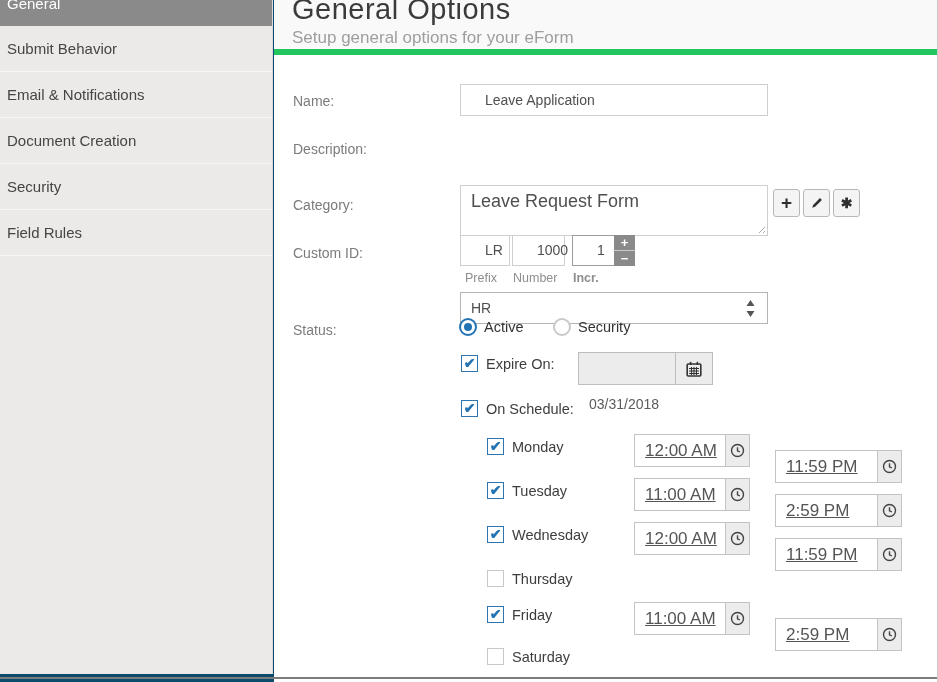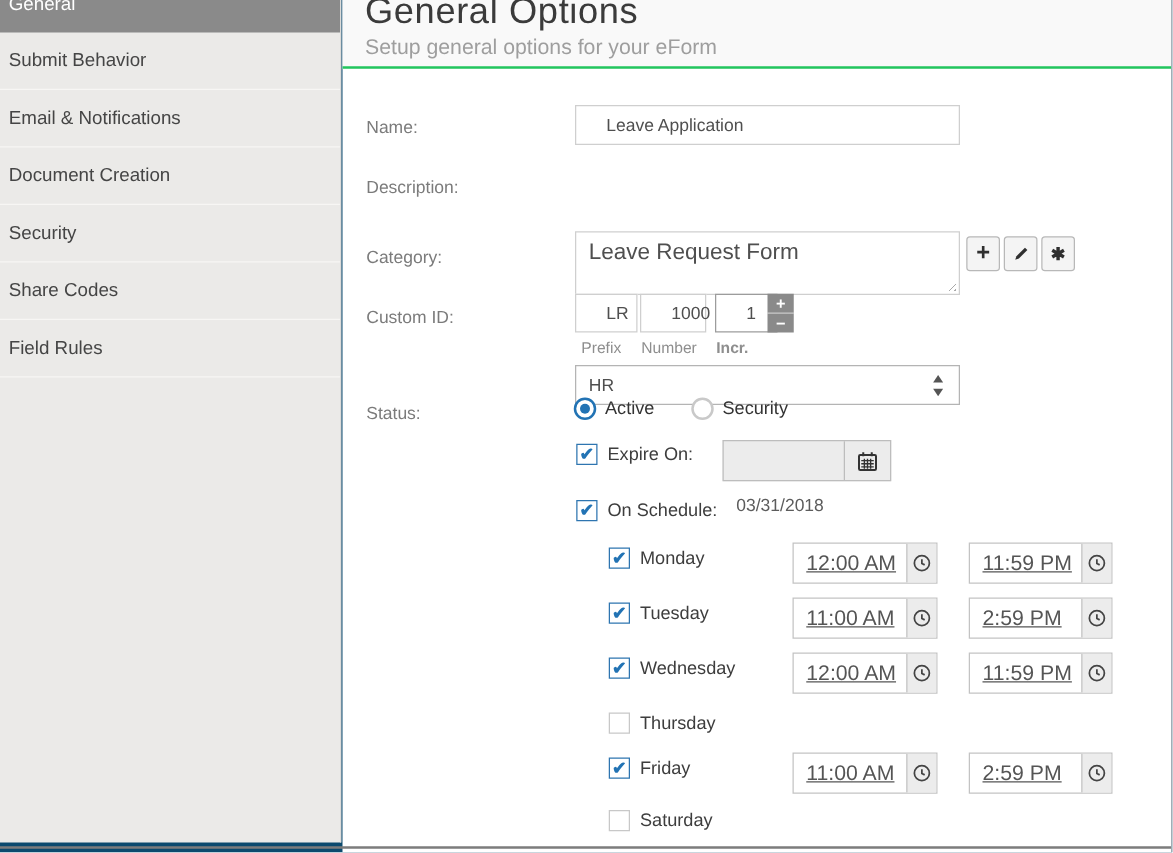--- a/index.html
+++ b/index.html
@@ -19,21 +19,21 @@
     font-size:15px; color:#454545; border-bottom:1px solid #f7f6f4;
     cursor:pointer; white-space:nowrap; overflow:hidden;
   }
   .side-item.selected {
     height:26px; background:#8a8a8a; color:#fff; border-bottom:none;
   }
   .side-item.selected .side-label { display:block; margin-top:-7px; line-height:22px; }
   
   .main { position:absolute; left:274px; top:0; right:0; height:100%; background:#fff; }
   .header {
-    height:55px; background:#f9f9f9; border-bottom:2px solid #22c55e;
+    height:55px; background:#f9f9f9; border-bottom:6px solid #22c55e;
     padding-left:18px; overflow:hidden;
   }
   .title { font-size:29px; font-weight:400; color:#3b3b3b; margin-top:-7px; line-height:32px; letter-spacing:0.5px; }
   .subtitle { font-size:17px; color:#9e9e9e; margin-top:3px; }
   .f-label { position:absolute; left:19px; font-size:14px; color:#7b7b7b; }
   .abs { position:absolute; }
   .text-input {
     border:1px solid #cfcfcf; background:#fff; color:#4f4f4f;
     font-size:14px; font-family:"Liberation Sans", sans-serif;
     padding:0 24px; line-height:30px; height:32px;
@@ -93,21 +93,21 @@
   .date-text { flex:1; font-size:14px; color:#5c5c5c; line-height:31px; padding-left:10px;margin-top:36px; }
   .field-icon-box { width:37px; border-left:1px solid #bdbdbd; display:flex; align-items:center; justify-content:center; }
   .time-field {
     height:33px; border:1px solid #c3c3c3; background:#fff; display:flex; align-items:stretch; cursor:pointer;
   }
   .time-text { flex:1; font-size:17px; color:#555; line-height:31px; padding-left:10px; white-space:nowrap;text-decoration:underline; }
   .time-icon-box { width:24px; background:#ececec; border-left:1px solid #c3c3c3; display:flex; align-items:center; justify-content:center; }
   .day-row { position:absolute; height:33px; }
   .day-row .cb-inline { position:absolute; left:0; top:4px; display:flex; align-items:center; }
   .time-group-a { position:absolute; left:147px; top:0; width:116px; }
-  .time-group-b { position:absolute; left:288px; top:0; width:115px; }
+  .time-group-b { position:absolute; left:288px; top:16px; width:127px; }
   .bottom-line { position:absolute; left:0; right:0; bottom:3px; height:2px; background:#7c7c7c; }
 </style>
 </head>
 <body>
 
 <div class="app">
 
   <div class="sidebar">
     <div class="side-item selected">
       <div class="side-label">General</div>
@@ -116,23 +116,20 @@
       <div class="side-label">Submit Behavior</div>
     </div>
     <div class="side-item">
       <div class="side-label">Email &amp; Notifications</div>
     </div>
     <div class="side-item">
       <div class="side-label">Document Creation</div>
     </div>
     <div class="side-item">
       <div class="side-label">Security</div>
-    </div>
-    <div class="side-item">
-      <div class="side-label">Share Codes</div>
     </div>
     <div class="side-item">
       <div class="side-label">Field Rules</div>
     </div>
   </div>
 
   <div class="main">
     <div class="header">
       <div class="title">General Options</div>
       <div class="subtitle">Setup general options for your eForm</div>

